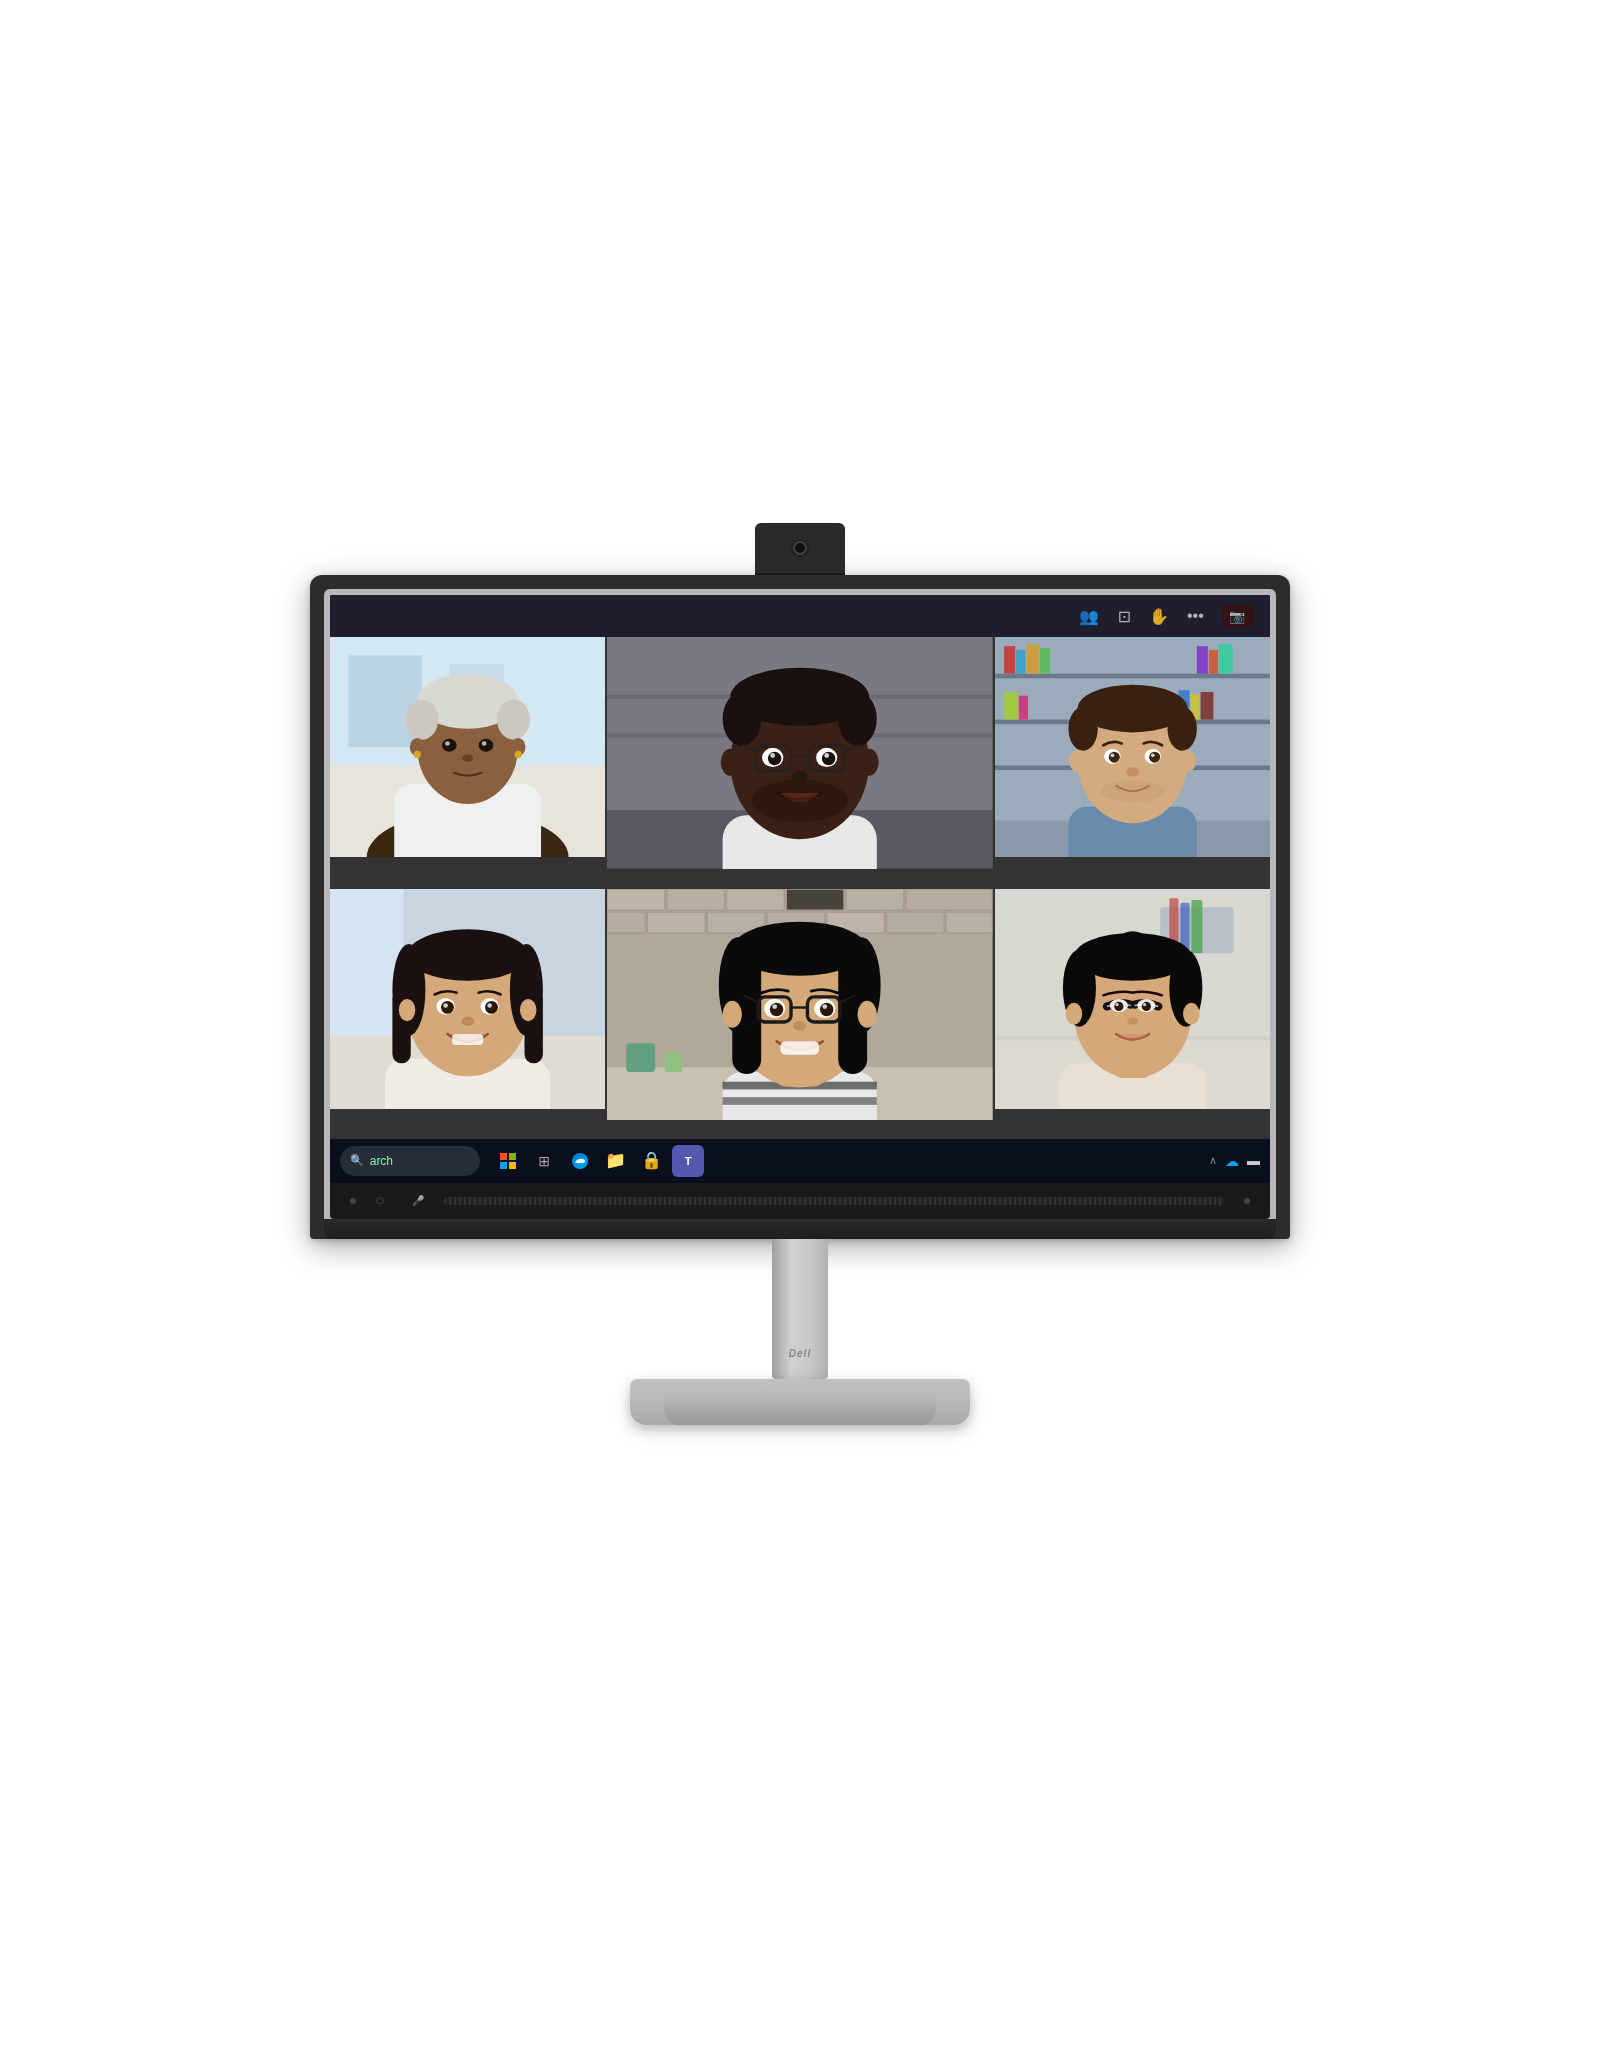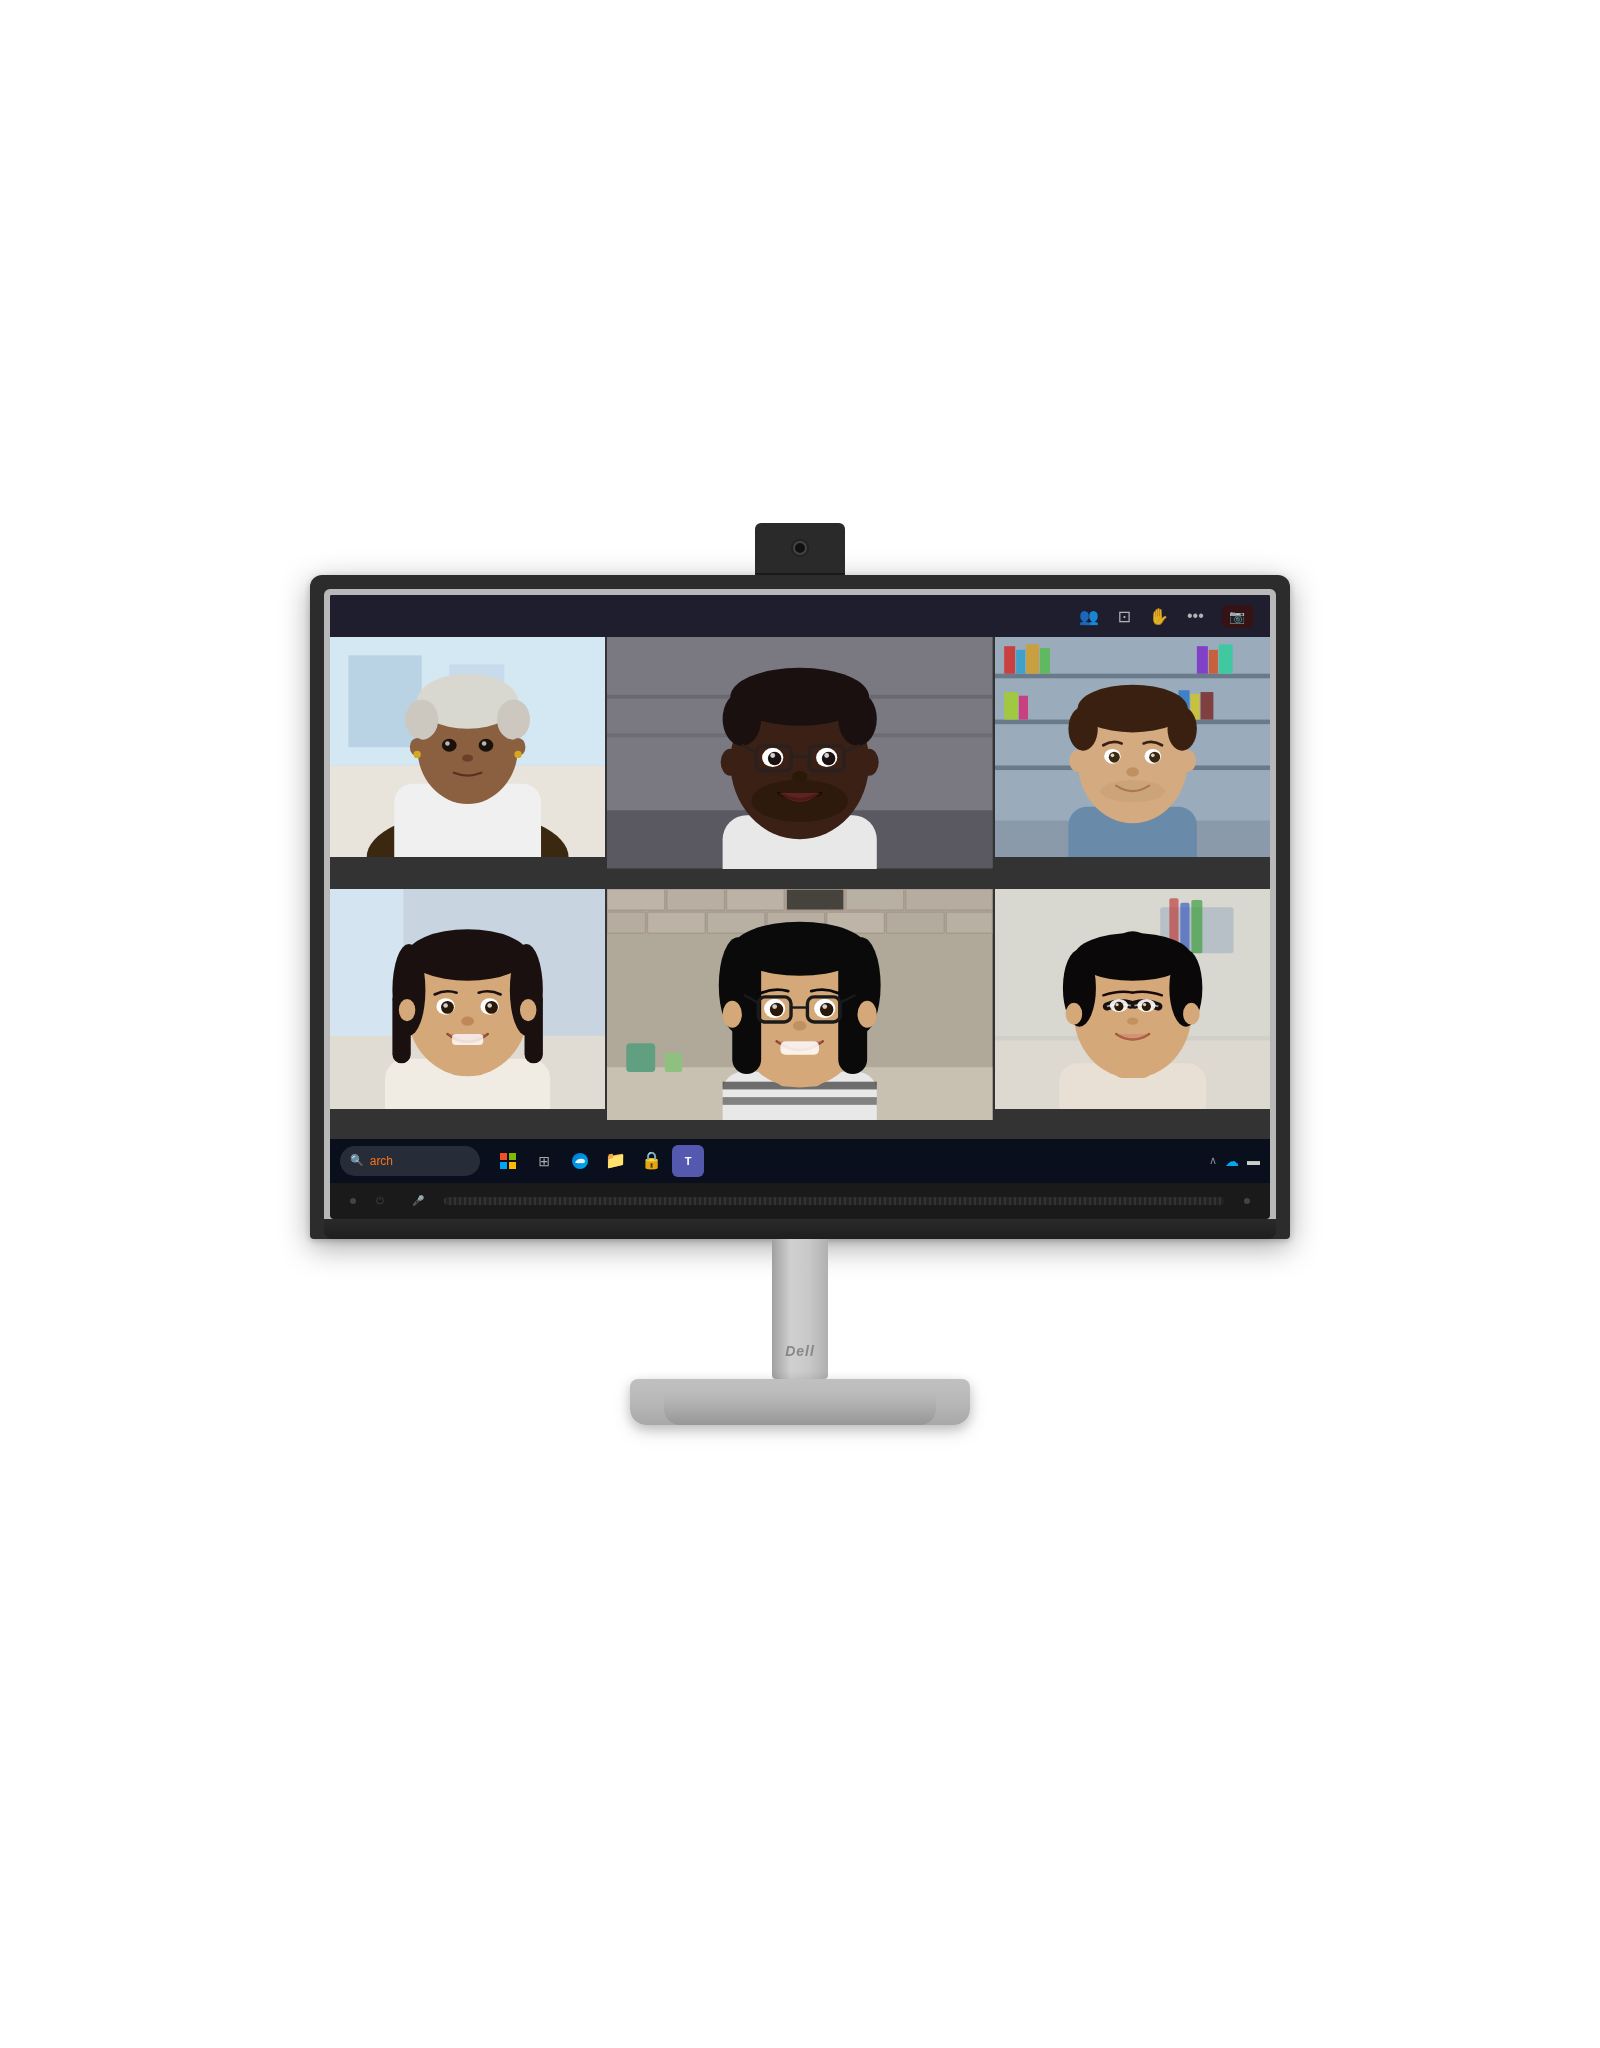--- a/index.html
+++ b/index.html
@@ -234,21 +234,21 @@
       border-radius: 8px 8px 16px 16px;
     }
 
     
     .dell-logo {
       position: absolute;
       bottom: 20px;
       left: 50%;
       transform: translateX(-50%);
       color: #888;
-      font-size: 14px;
+      font-size: 10px;
       font-style: italic;
       font-weight: bold;
       letter-spacing: 1px;
     }
 
     
     .icon-windows { color: #00adef; font-size: 16px; }
     .icon-teams { background: #5558AF; border-radius: 4px; color: white; font-size: 11px; font-weight: bold; }
   </style>
 </head>
@@ -582,21 +582,21 @@
               <ellipse cx="214" cy="136" rx="9" ry="12" fill="#d4a878"></ellipse>
             </svg>
           </div>
 
         </div>
 
         <div class="taskbar">
 
           <div class="taskbar-search">
             <span style="color:#666; margin-right:6px; font-size:11px;">🔍</span>
-            <span style="color:#f97316; font-size:12px;">arch</span>
+            <span style="color:#86efac; font-size:12px;">arch</span>
           </div>
 
           <div class="taskbar-icons">
 
             <div class="taskbar-icon icon-windows">
               <svg width="16" height="16" viewBox="0 0 16 16" fill="none">
                 <rect x="0" y="0" width="7" height="7" fill="#f25022"></rect>
                 <rect x="9" y="0" width="7" height="7" fill="#7fba00"></rect>
                 <rect x="0" y="9" width="7" height="7" fill="#00a4ef"></rect>
                 <rect x="9" y="9" width="7" height="7" fill="#ffb900"></rect>

